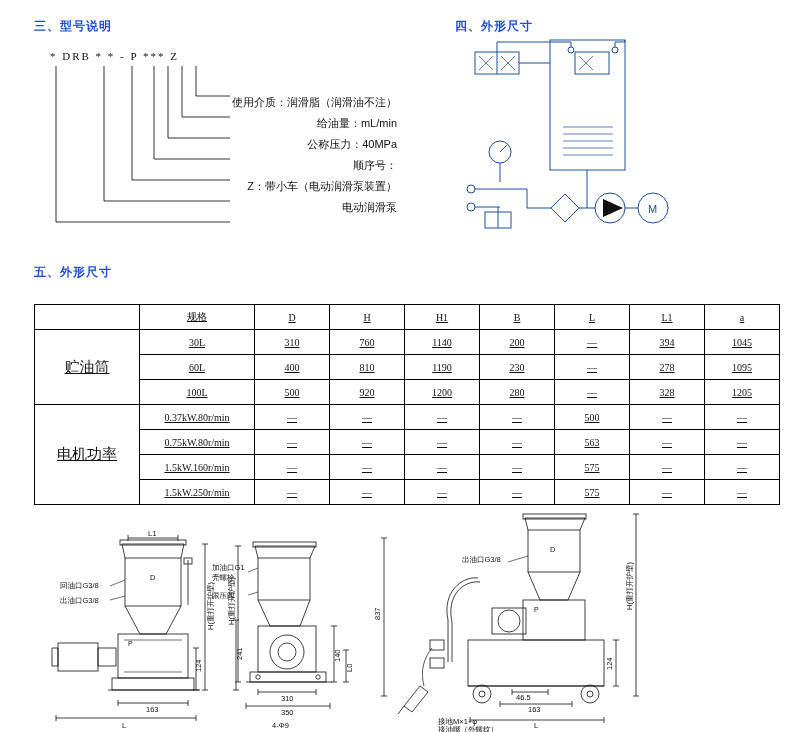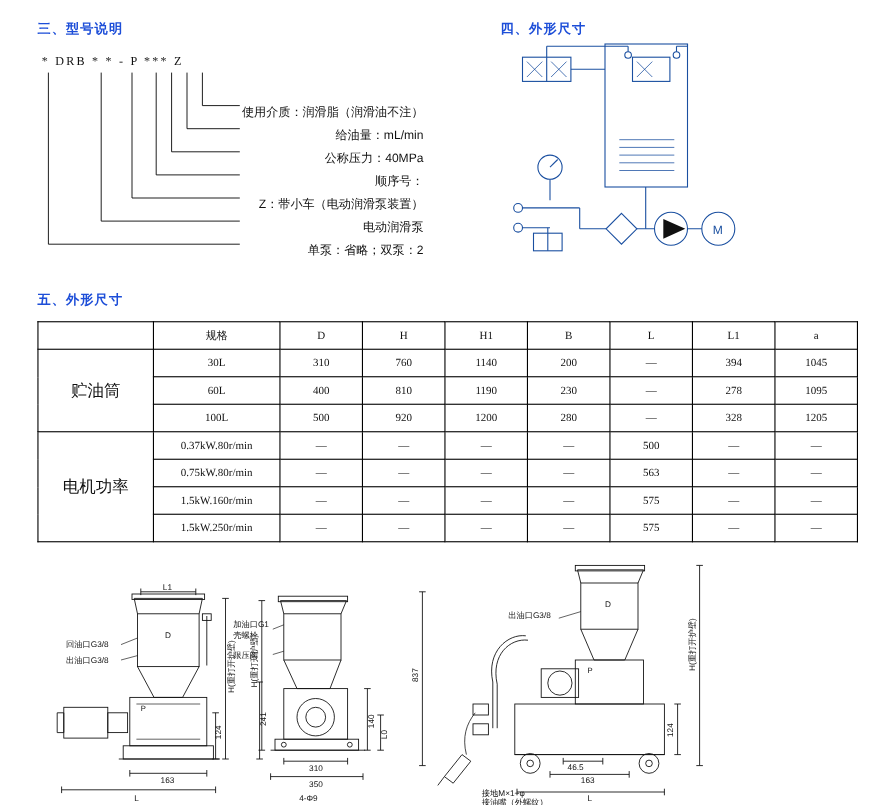--- a/index.html
+++ b/index.html
@@ -17,45 +17,46 @@
     font-weight:bold;
     letter-spacing:1px;
     color:#1d4ed8;
   }
   #sec3-title{left:34px;top:18px;}
   #sec4-title{left:455px;top:18px;}
   #sec5-title{left:34px;top:264px;}
 
   
   #model-code{
-    position:absolute;left:32px;top:50px;width:400px;height:185px;
+    position:absolute;left:44px;top:50px;width:400px;height:185px;
   }
   .code-chars{
     position:absolute;left:6px;top:0px;
     font-size:11px;letter-spacing:2px;white-space:pre;
     font-family:"Liberation Serif","DejaVu Serif",serif;
   }
   .desc-list{
     position:absolute;left:188px;top:42px;
     font-size:11px;line-height:21px;
   }
   .desc-list div{white-space:nowrap;text-align:right;}
   svg.lines{position:absolute;left:0;top:0;}
 
   
   #schematic{
     position:absolute;left:455px;top:22px;width:320px;height:215px;
   }
 
   
   #dim-table{
-    position:absolute;left:34px;top:292px;
+    position:absolute;left:34px;top:304px;
     border-collapse:collapse;
     font-size:10px;
     font-family:"Liberation Serif","DejaVu Serif",serif;
+    text-decoration:underline;
   }
   #dim-table td,#dim-table th{
     border:1px solid #000;
     text-align:center;
     vertical-align:middle;
     height:24px;
     font-weight:normal;
     padding:0 4px;
   }
   #dim-table .c0{width:96px;}
@@ -90,21 +91,20 @@
     </g>
   </svg>
 
   <div class="desc-list">
     <div>使用介质：润滑脂（润滑油不注）</div>
     <div>给油量：mL/min</div>
     <div>公称压力：40MPa</div>
     <div>顺序号：</div>
     <div>Z：带小车（电动润滑泵装置）</div>
     <div>电动润滑泵</div>
-    <div>单泵：省略；双泵：2</div>
   </div>
 </div>
 
 <div id="schematic">
   <svg width="320" height="215">
     <g stroke="#1a4fa0" stroke-width="1" fill="none">
 
       <rect x="95" y="18" width="75" height="130"></rect>
 
       <g stroke="#1a4fa0" stroke-width="0.7">

